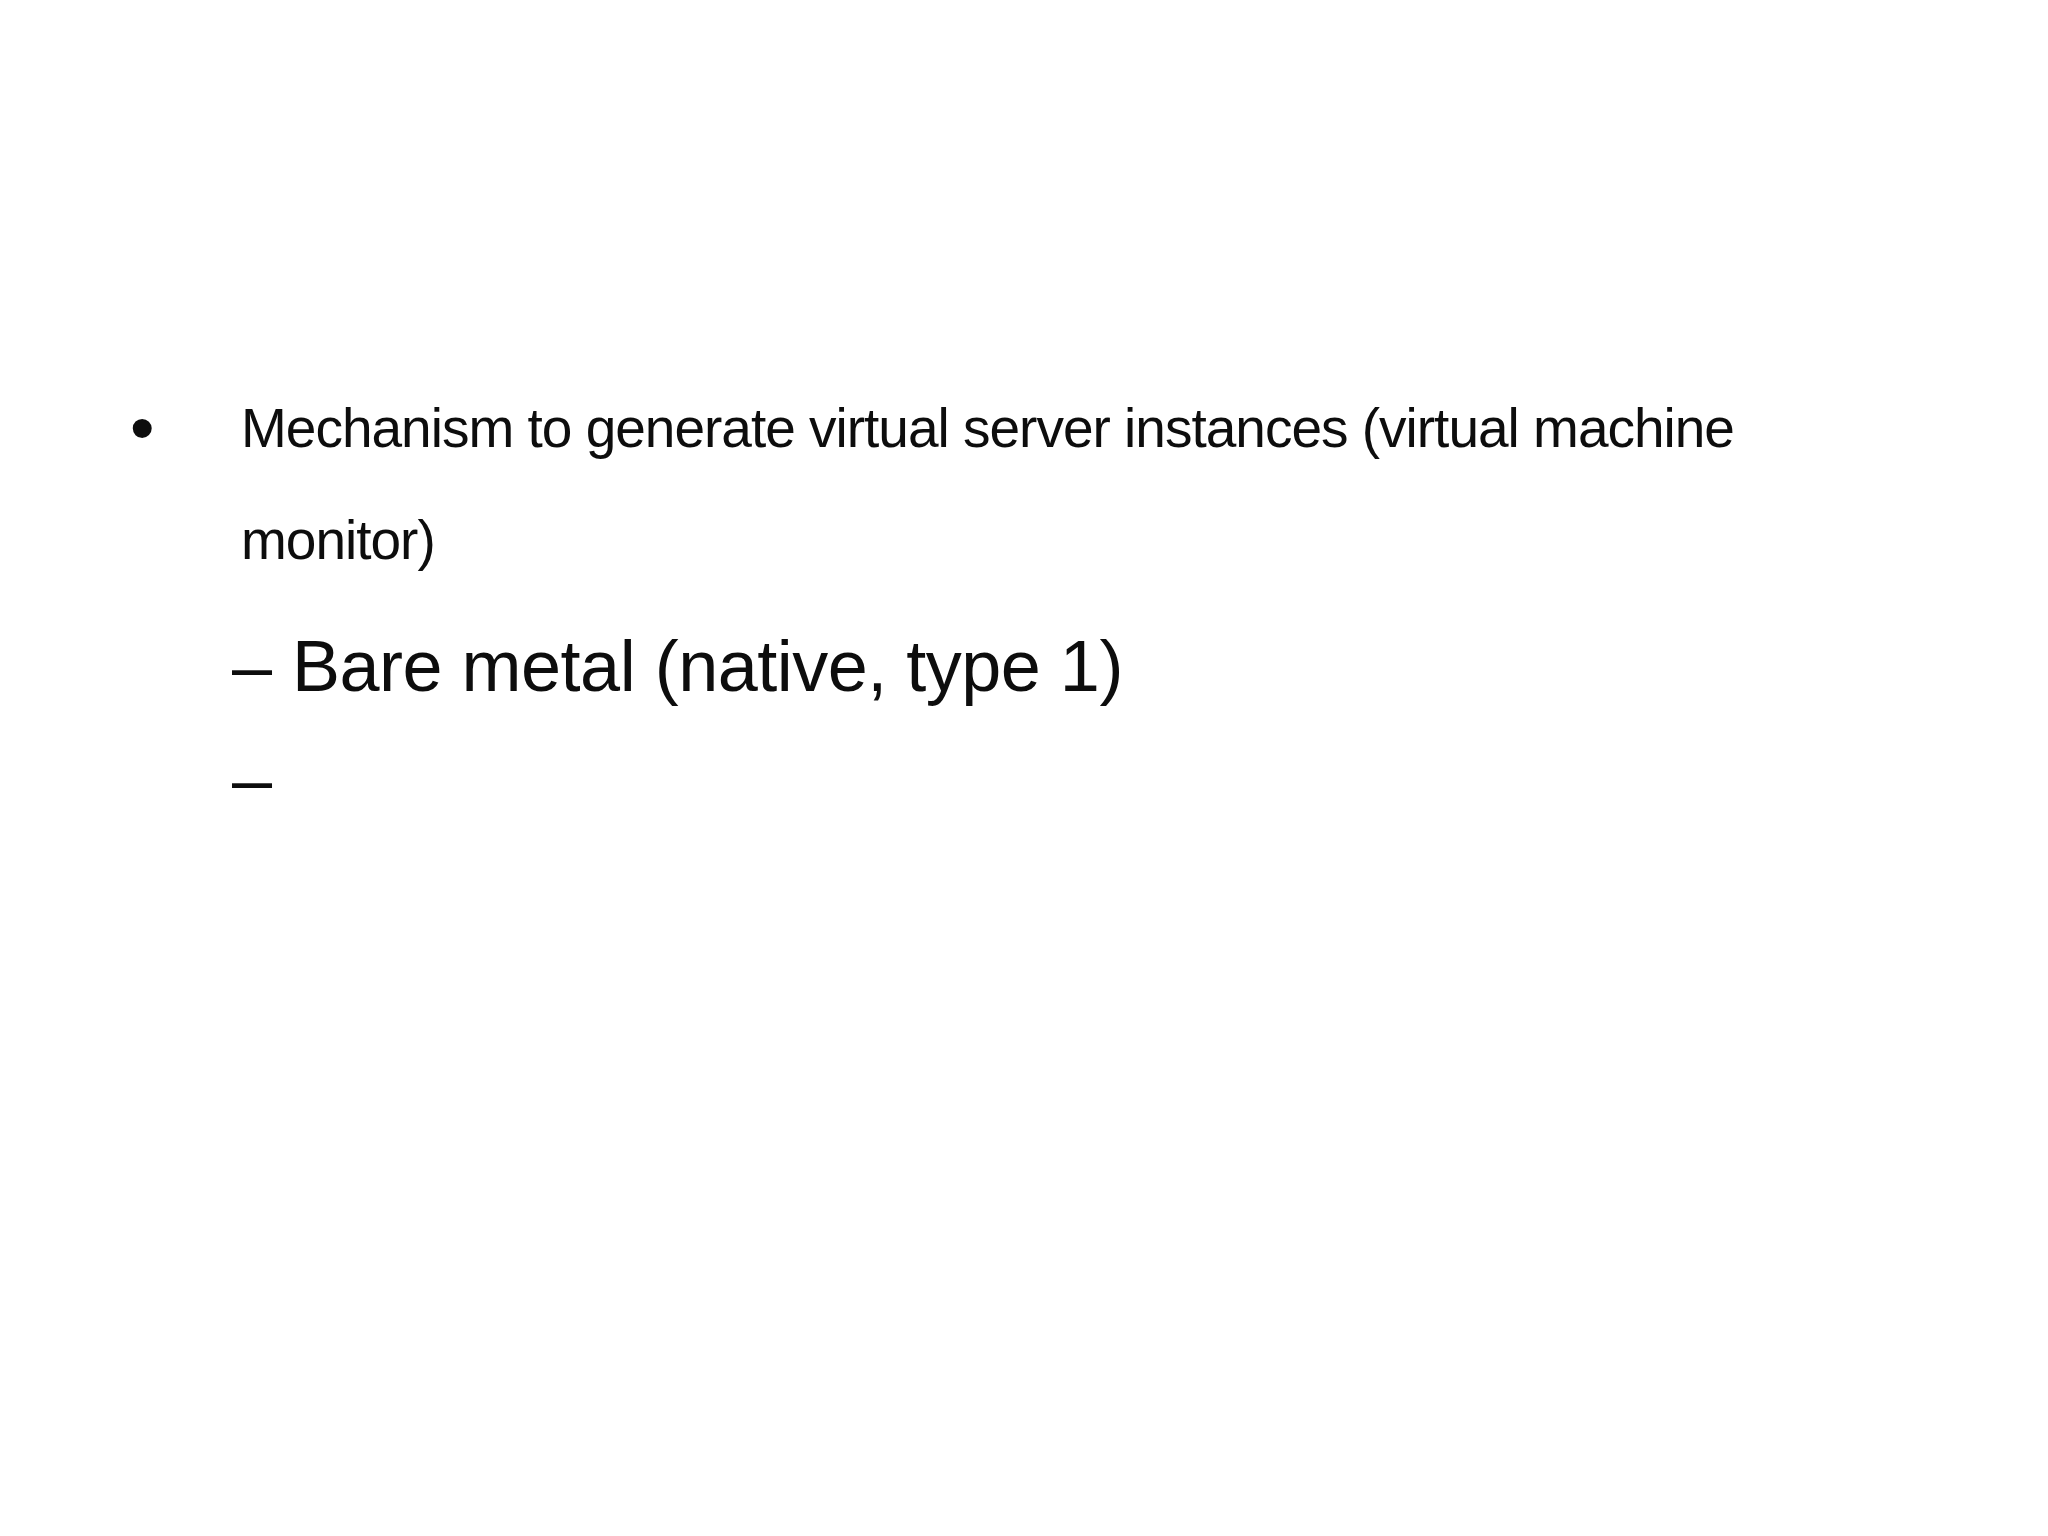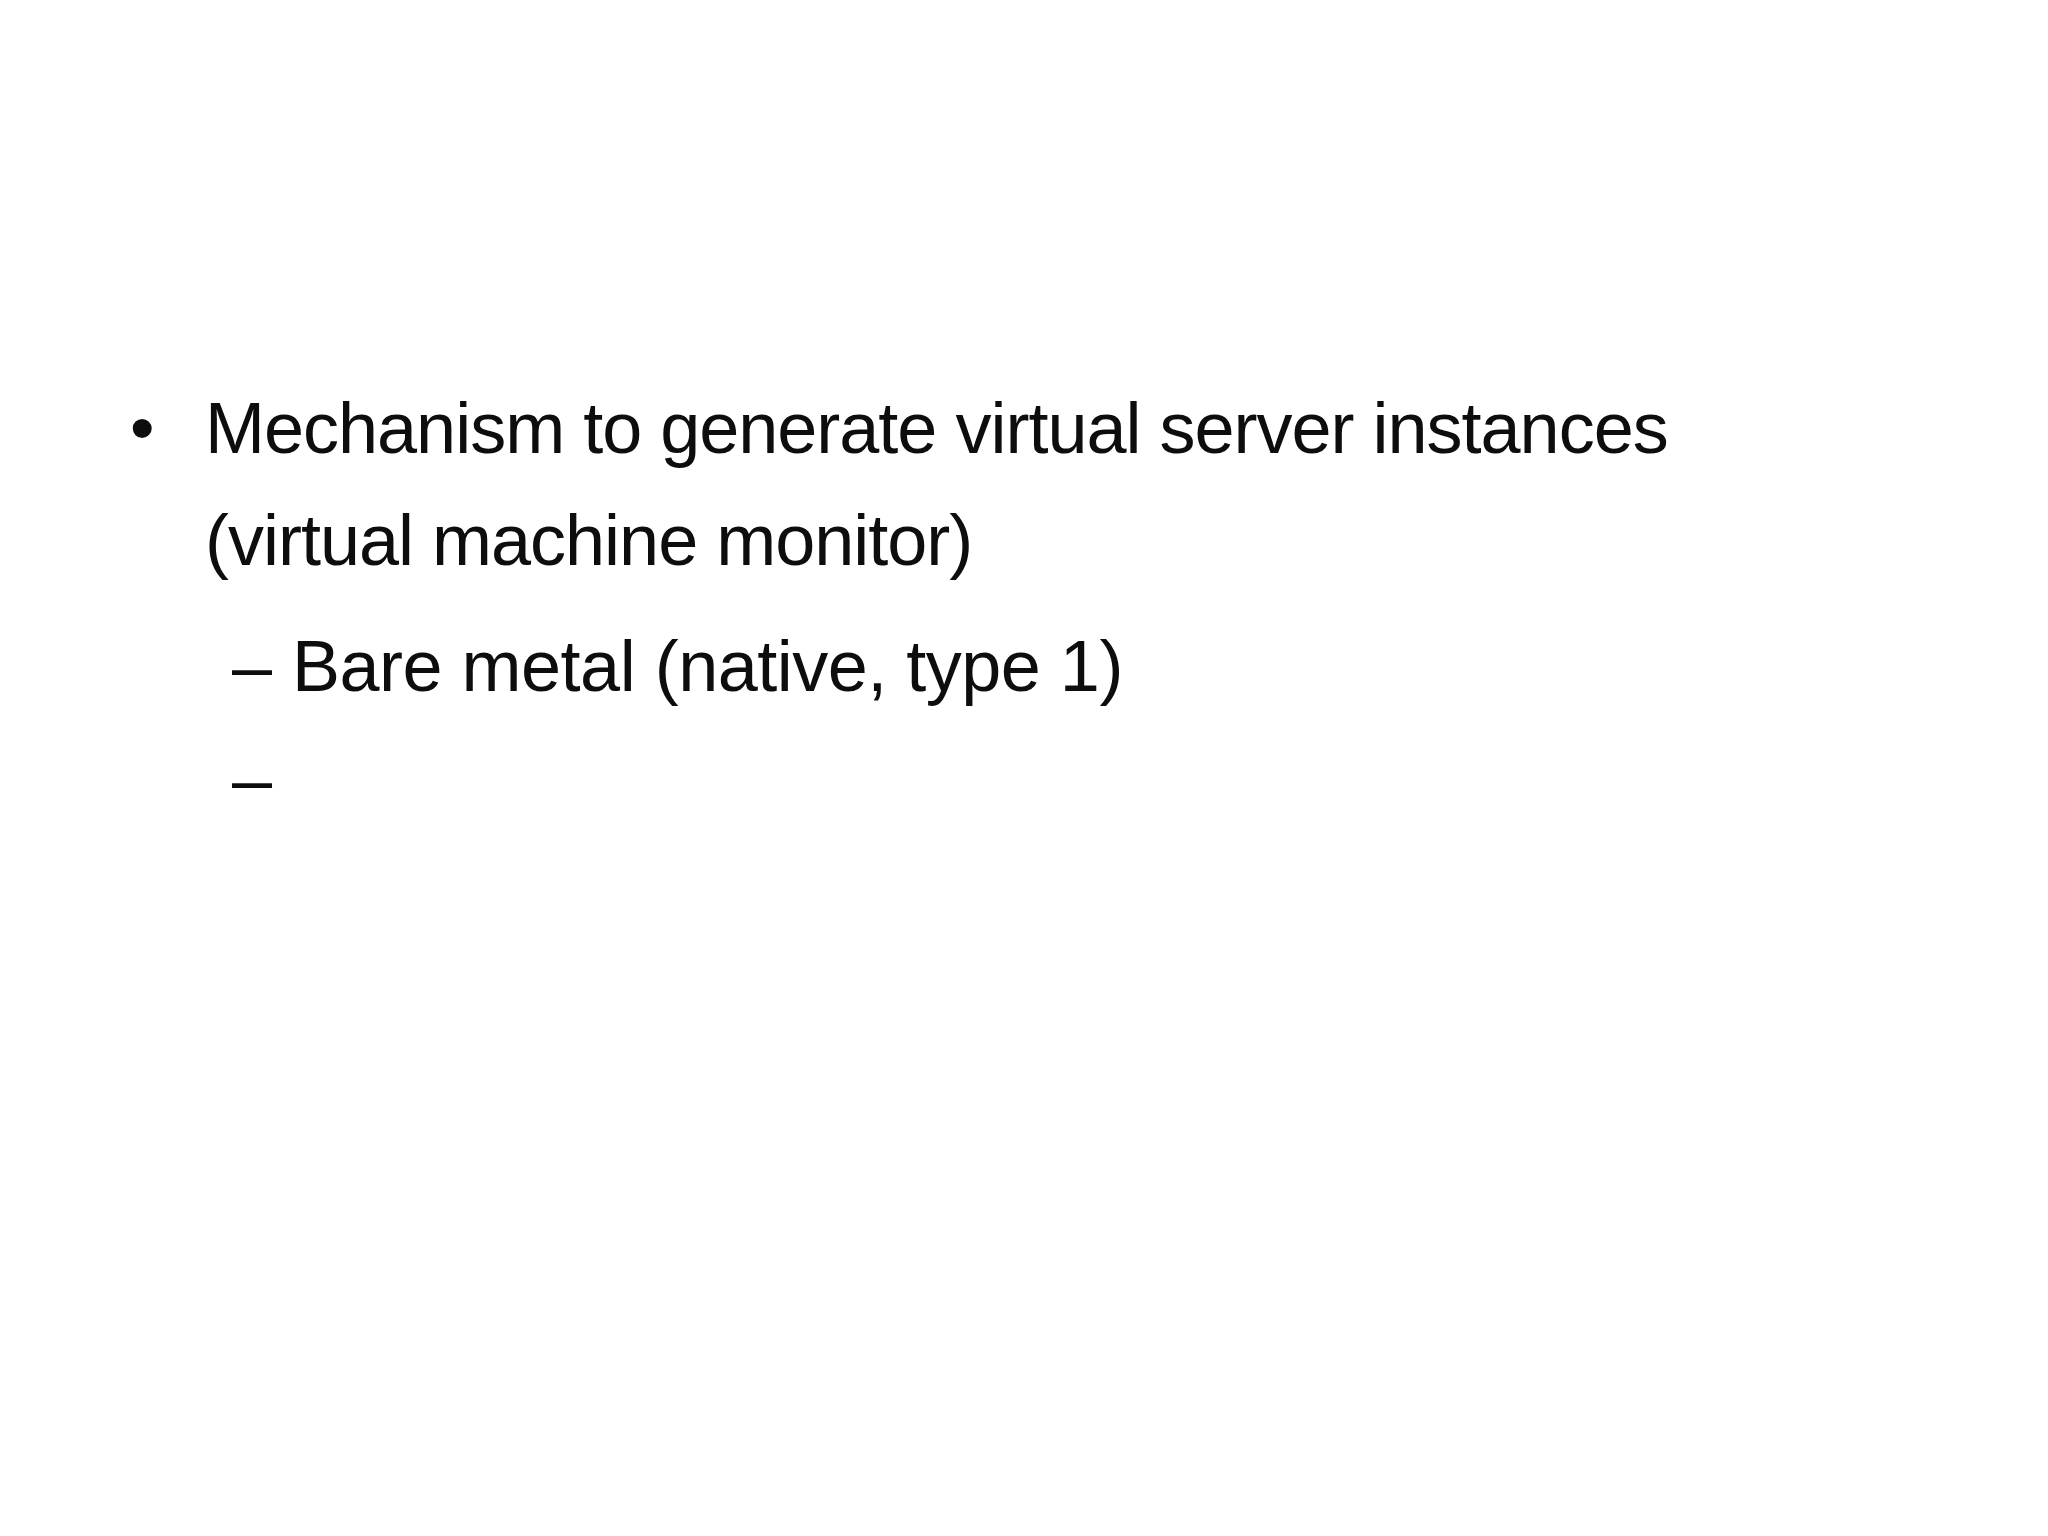--- a/index.html
+++ b/index.html
@@ -35,23 +35,24 @@
   }
   .bullet-marker {
     flex: 0 0 75px;
     font-size: 70px;
     line-height: 112px;
     letter-spacing: 0;
   }
   .bullet-text {
     flex: 0 1 auto;
     max-width: 1620px;
-    font-size: 72px;
+    font-size: 55px;
     line-height: 112px;
     letter-spacing: -1px;
+    margin-left: 36px;
   }
   .sub-list {
     margin-top: 14px;
   }
   .sub-row {
     display: flex;
     align-items: flex-start;
     margin-left: 102px;
   }
   .dash-marker {

